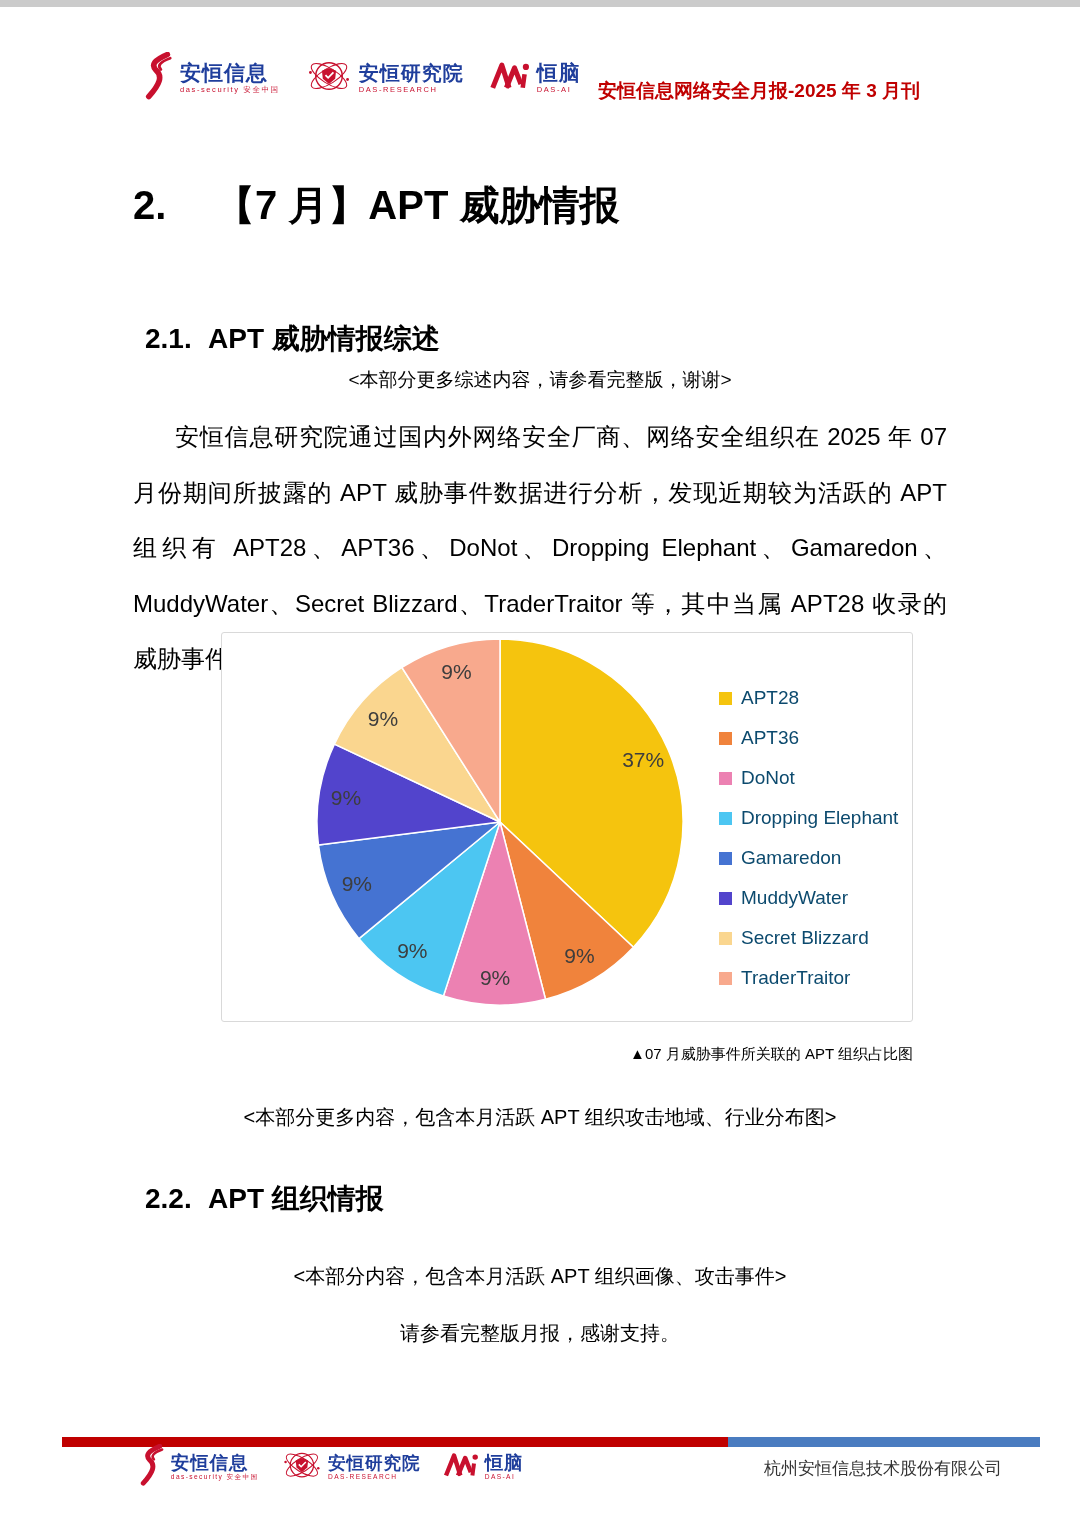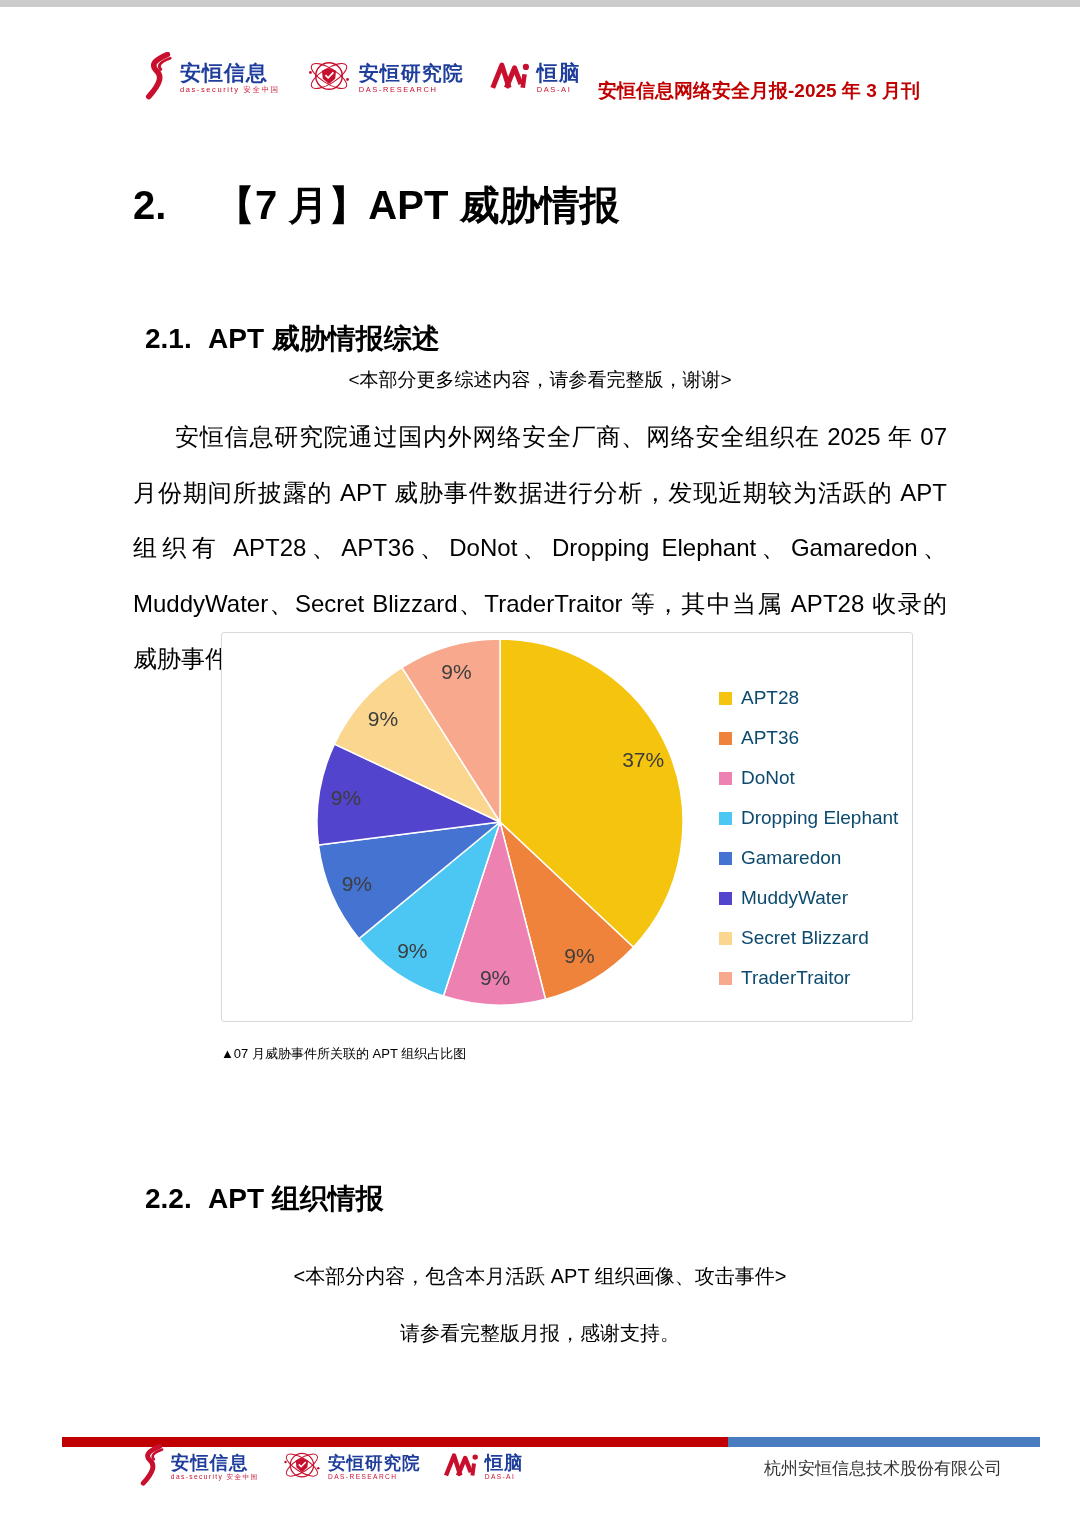--- a/index.html
+++ b/index.html
@@ -38,21 +38,21 @@
   .body-para { position:absolute; left:133px; top:409px; width:814px; font-size:24px; line-height:55.5px; text-align:justify; text-indent:42px; }
 
   
   .chart-card { position:absolute; left:221px; top:632px; width:692px; height:390px; background:#fff; border:1px solid #d9d9d9; border-radius:3px; }
   .chart-card svg { position:absolute; left:0; top:0; }
   .pie-label { font-size:21px; fill:#3d3d3d; font-family:"Liberation Sans", sans-serif; }
   .legend { position:absolute; left:497px; top:56px; display:flex; flex-direction:column; gap:22px; }
   .legend-item { display:flex; align-items:center; height:18px; }
   .legend-swatch { width:13px; height:13px; margin-right:9px; flex:0 0 auto; }
   .legend-label { font-size:19px; color:#0c4a6e; white-space:nowrap; }
-  .chart-caption { position:absolute; left:221px; top:1045px; width:692px; text-align:left; font-size:13px; }
+  .chart-caption { position:absolute; left:221px; top:1045px; width:692px; text-align:right; font-size:15px; }
 
   
   .footer-bar { position:absolute; left:62px; top:1437px; width:978px; height:10px; display:flex; }
   .footer-bar .bar-red { width:666px; height:10px; background:#c00000; }
   .footer-bar .bar-blue { width:312px; height:10px; background:#4a7cc0; }
   .footer-company { position:absolute; left:764px; top:1457px; font-size:17px; color:#333; white-space:nowrap; }
 </style>
 </head>
 <body>
 
@@ -168,20 +168,21 @@
         </div>
         <div class="legend-item">
           <span class="legend-swatch" style="background: rgb(248, 169, 141);"></span>
           <span class="legend-label">TraderTraitor</span>
         </div>
       </div>
   </figure>
 
   <p class="chart-caption">▲07 月威胁事件所关联的 APT 组织占比图</p>
 
+  <p class="center-note note2">&lt;本部分更多内容，包含本月活跃 APT 组织攻击地域、行业分布图&gt;</p>
 
   <h2 class="h2 s22">
     <span class="num">2.2.</span><span>APT 组织情报</span>
   </h2>
 
   <p class="center-note note3">&lt;本部分内容，包含本月活跃 APT 组织画像、攻击事件&gt;</p>
   <p class="center-note note4">请参看完整版月报，感谢支持。</p>
 
   <div class="footer-bar">
     <div class="bar-red"></div>

